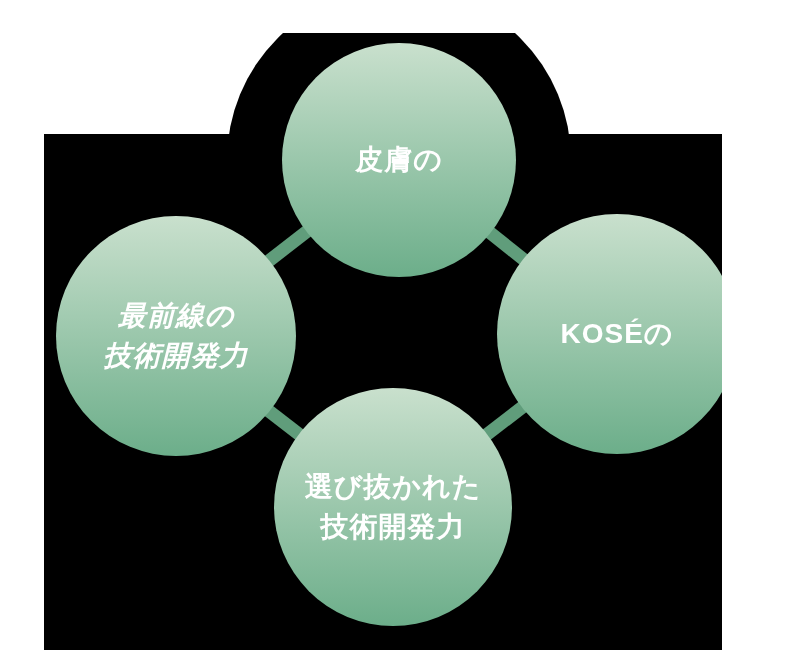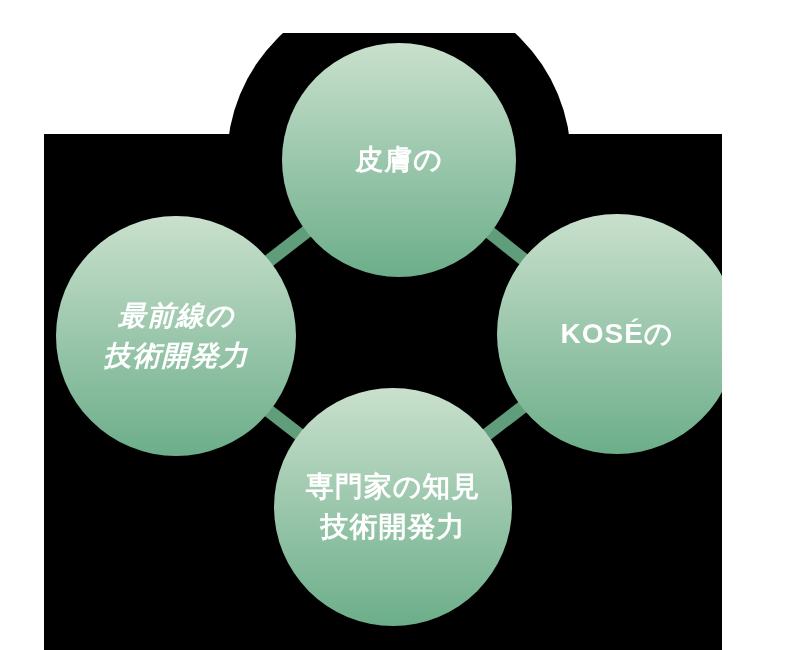--- a/index.html
+++ b/index.html
@@ -94,18 +94,18 @@
   </div>
 
   <div class="node node-right">
     <div class="node-text">
       <span>KOSÉの</span>
     </div>
   </div>
 
   <div class="node node-bottom">
     <div class="node-text">
-      <span>専門家の知見</span>
+      <span>選び抜かれた</span>
       <span>技術開発力</span>
     </div>
   </div>
 
 </div>
 
 </body></html>

